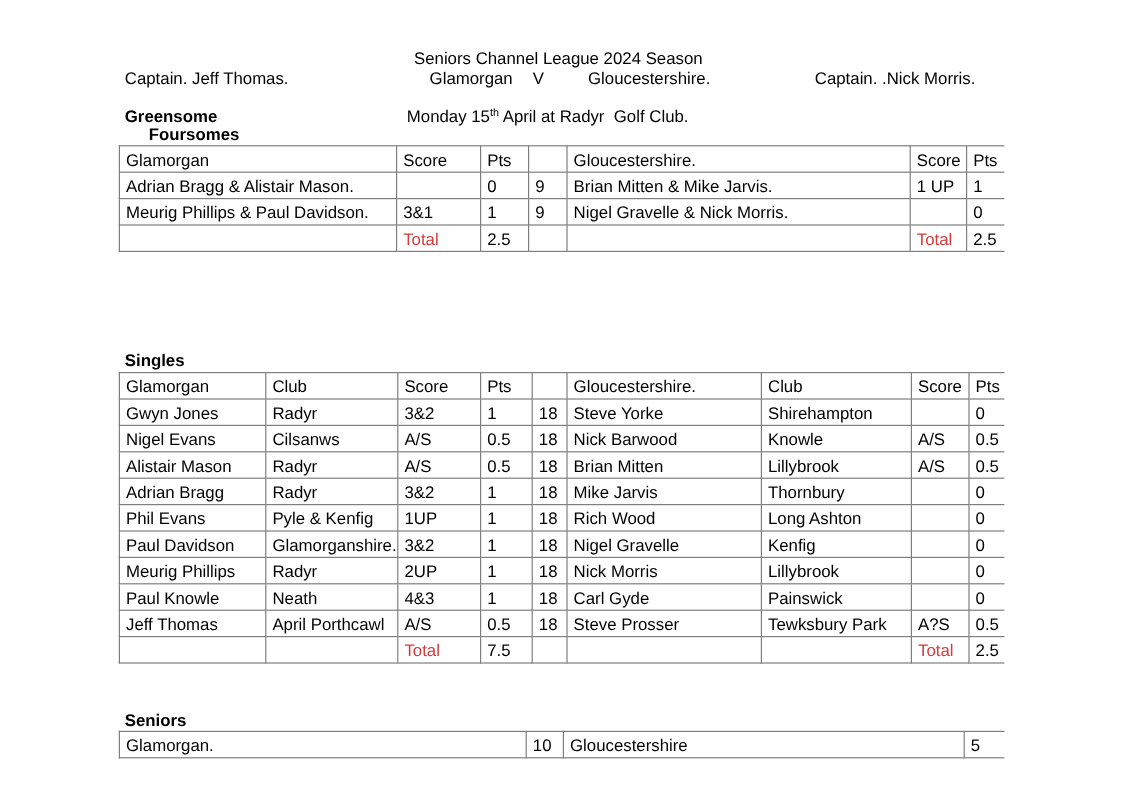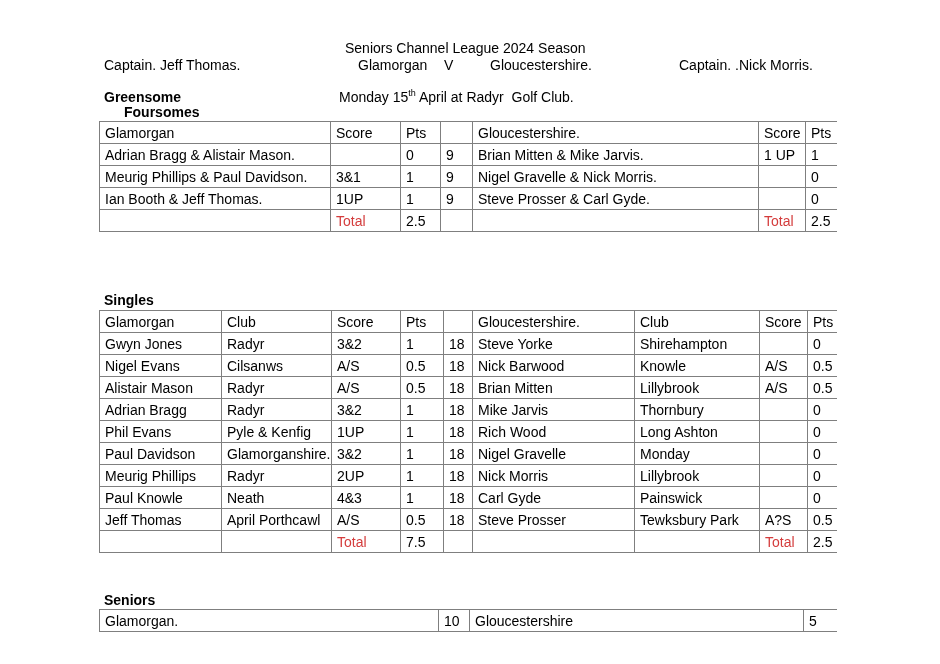--- a/index.html
+++ b/index.html
@@ -86,29 +86,20 @@
         <tr>
           <td>Meurig Phillips &amp; Paul Davidson.</td>
           <td>3&amp;1</td>
           <td>1</td>
           <td>9</td>
           <td>Nigel Gravelle &amp; Nick Morris.</td>
           <td></td>
           <td>0</td>
         </tr>
         <tr>
-          <td>Ian Booth &amp; Jeff Thomas.</td>
-          <td>1UP</td>
-          <td>1</td>
-          <td>9</td>
-          <td>Steve Prosser &amp; Carl Gyde.</td>
-          <td></td>
-          <td>0</td>
-        </tr>
-        <tr>
           <td></td>
           <td style="color: rgb(212, 60, 60);">Total</td>
           <td>2.5</td>
           <td></td>
           <td></td>
           <td style="color: rgb(212, 60, 60);">Total</td>
           <td>2.5</td>
         </tr>
       </tbody>
   </table>
@@ -194,21 +185,21 @@
           <td></td>
           <td>0</td>
         </tr>
         <tr>
           <td>Paul Davidson</td>
           <td>Glamorganshire.</td>
           <td>3&amp;2</td>
           <td>1</td>
           <td>18</td>
           <td>Nigel Gravelle</td>
-          <td>Monday</td>
+          <td>Kenfig</td>
           <td></td>
           <td>0</td>
         </tr>
         <tr>
           <td>Meurig Phillips</td>
           <td>Radyr</td>
           <td>2UP</td>
           <td>1</td>
           <td>18</td>
           <td>Nick Morris</td>

